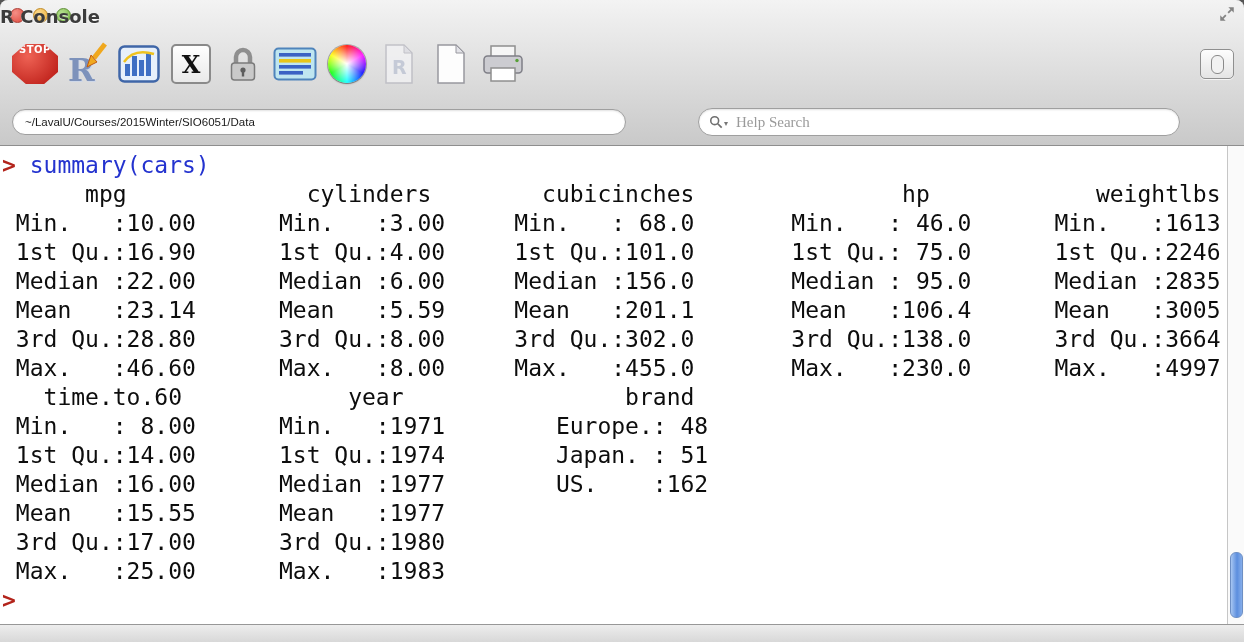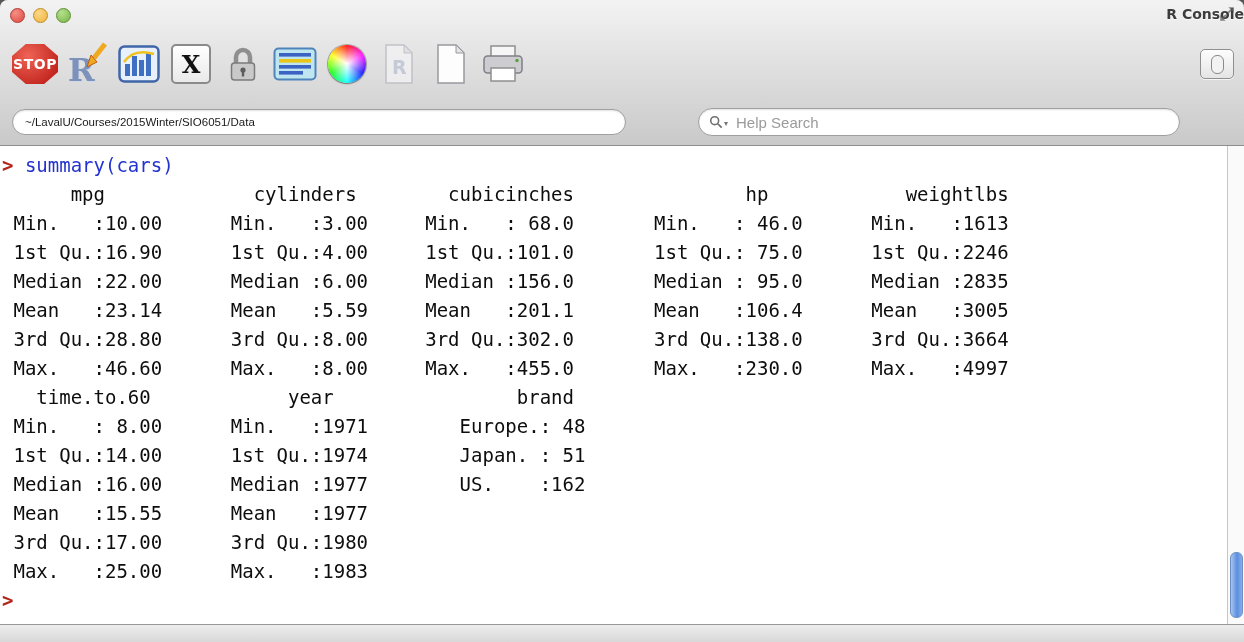--- a/index.html
+++ b/index.html
@@ -15,32 +15,32 @@
     background:linear-gradient(#f3f3f3,#e2e2e2 40%,#c9c9c9);
     border-bottom:1px solid #8e8e8e;
   }
   .titlebar{position:relative;height:28px;}
   .lights{position:absolute;left:10px;top:8px;display:flex;gap:8px;}
   .light{width:13px;height:13px;border-radius:50%;}
   .light.red{background:radial-gradient(circle at 35% 30%,#f58f86,#dd4a3f);border:1px solid #ad3a31;}
   .light.yellow{background:radial-gradient(circle at 35% 30%,#fbd88a,#f0b33c);border:1px solid #c08a23;}
   .light.green{background:radial-gradient(circle at 35% 30%,#b5e08e,#77b544);border:1px solid #5d8f33;}
   .wtitle{
-    position:absolute;left:0;right:0;top:6px;text-align:right;
-    font-size:14px;font-weight:bold;color:#3c3c3c;text-shadow:0 1px 0 rgba(255,255,255,.6);
+    position:absolute;left:0;right:0;top:6px;text-align:left;
+    font-size:18px;font-weight:bold;color:#3c3c3c;text-shadow:0 1px 0 rgba(255,255,255,.6);
   }
   .fs-icon{position:absolute;right:8px;top:5px;width:18px;height:18px;opacity:.75;}
   
   .toolbar{display:flex;align-items:center;height:72px;padding:0 10px 0 12px;gap:6px;}
   .tool{width:46px;height:54px;display:flex;align-items:center;justify-content:center;border-radius:6px;}
   .icon-stop{
-    width:56px;height:40px;display:flex;align-items:center;justify-content:center;
+    width:56px;height:40px;display:flex;justify-content:center;
     background:radial-gradient(circle at 35% 30%,#ef6355,#b61510);
     clip-path:polygon(30% 0,70% 0,100% 30%,100% 70%,70% 100%,30% 100%,0 70%,0 30%);
-    color:#fff;font-size:14px;font-weight:bold;letter-spacing:.5px;
+    color:#fff;font-size:10px;font-weight:bold;letter-spacing:.5px;
   }
   .icon-rdrop{position:relative;width:42px;height:42px;}
   .icon-rdrop .rletter{
     position:absolute;left:2px;bottom:-4px;font-family:"DejaVu Serif","Liberation Serif",serif;
     font-size:32px;font-weight:bold;color:#7d92bb;text-shadow:1px 1px 0 #cfd8e8;
   }
   .icon-rdrop svg{position:absolute;right:-2px;top:-2px;width:30px;height:30px;}
   .icon-x{
     width:36px;height:36px;background:linear-gradient(#ffffff,#e9e9e9);
     border:2px solid #8a8a8a;border-radius:5px;display:flex;align-items:center;justify-content:center;
@@ -65,31 +65,31 @@
     padding:0 12px;outline:none;box-shadow:inset 0 1px 2px rgba(0,0,0,.12);
   }
   .search-field{
     margin-left:auto;width:460px;height:26px;border:1px solid #9f9f9f;border-radius:14px;background:#fff;
     display:flex;align-items:center;padding:0 10px;box-shadow:inset 0 1px 2px rgba(0,0,0,.12);
   }
   .search-field svg{width:14px;height:14px;flex:0 0 auto;}
   .search-caret{font-size:8px;color:#777;margin:2px 6px 0 1px;}
   .search-input{
     flex:1;border:none;outline:none;background:transparent;
-    font-family:Liberation Sans, sans-serif;font-size:15px;color:#222;
+    font-family:Liberation Serif, serif;font-size:15px;color:#222;
   }
   .search-input::placeholder{color:#9a9a9a;}
   
   .console-area{
     position:absolute;top:146px;left:0;right:16px;bottom:17px;background:#fff;overflow:hidden;cursor:text;
   }
   .console-text{
     margin:0;padding:5px 0 0 2px;
     font-family:"DejaVu Sans Mono","Liberation Mono",monospace;
-    font-size:19px;line-height:29px;color:#0d0d0d;white-space:pre;
+    font-size:23px;line-height:29px;color:#0d0d0d;white-space:pre;
   }
   .prompt{color:#b3241b;font-weight:bold;}
   .cmd{color:#2433cf;}
   
   .scrollbar{
     position:absolute;top:146px;right:0;bottom:17px;width:16px;background:#fafafa;
     border-left:1px solid #c6c6c6;
   }
   .scroll-thumb{
     position:absolute;left:2px;width:11px;height:64px;top:406px;border-radius:6px;

